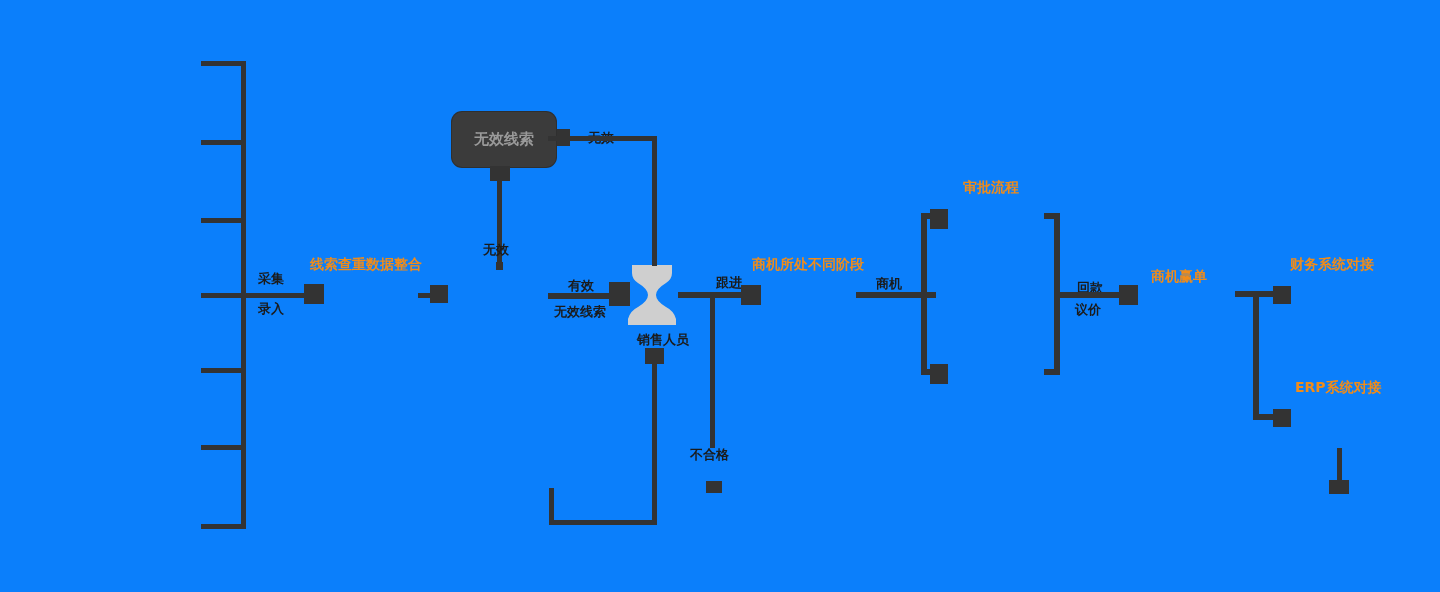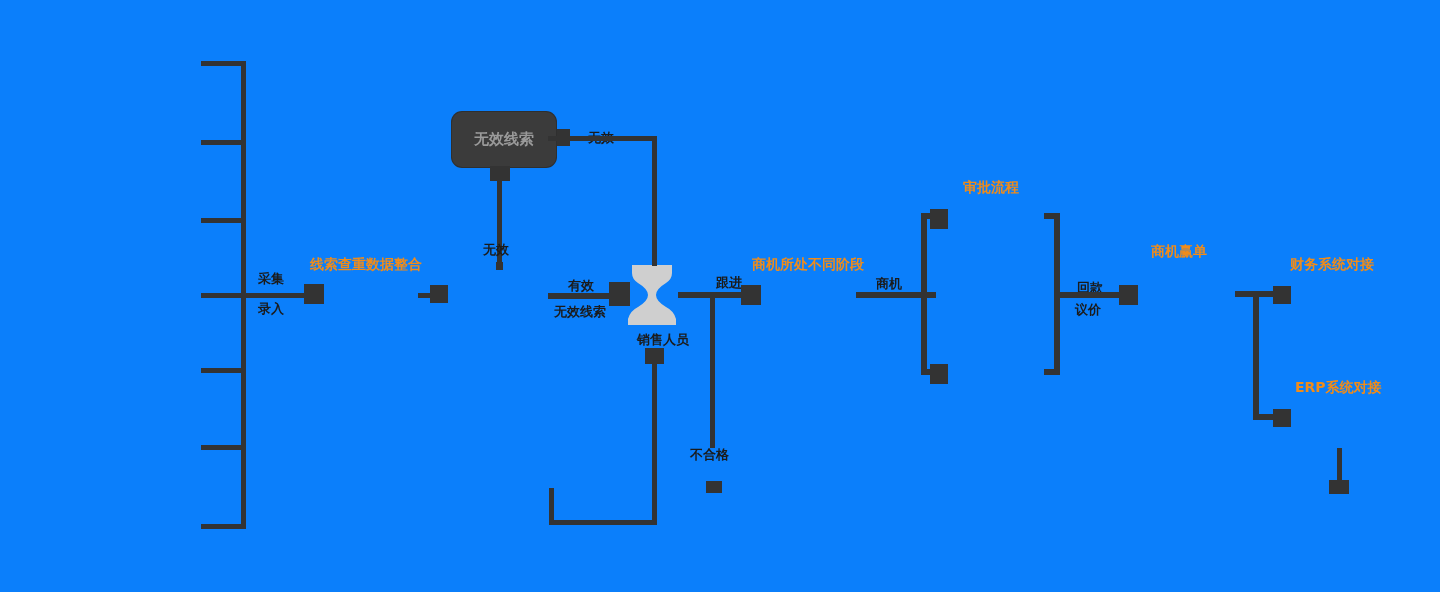--- a/index.html
+++ b/index.html
@@ -142,21 +142,21 @@
 
   <div class="line" style="left:1054px; top:213px; width:6px; height:162px;"></div>
   <div class="line" style="left:1044px; top:213px; width:16px; height:6px;"></div>
   <div class="line" style="left:1044px; top:369px; width:16px; height:6px;"></div>
 
   <span class="lbl lbl-dark" style="left:1077px; top:281px;">回款</span>
   <span class="lbl lbl-dark" style="left:1075px; top:303px;">议价</span>
   <div class="line" style="left:1054px; top:292px; width:72px; height:6px;"></div>
   <div class="node" style="left:1119px; top:285px; width:19px; height:20px;"></div>
 
-  <span class="lbl lbl-orange big" style="left:1151px; top:230px;">商机赢单</span>
+  <span class="lbl lbl-orange big" style="left:1151px; top:255px;">商机赢单</span>
 
   <div class="line" style="left:1235px; top:291px; width:45px; height:6px;"></div>
   <div class="line" style="left:1253px; top:291px; width:6px; height:129px;"></div>
   <div class="line" style="left:1253px; top:414px; width:27px; height:6px;"></div>
   <div class="node" style="left:1273px; top:286px; width:18px; height:18px;"></div>
   <div class="node" style="left:1273px; top:409px; width:18px; height:18px;"></div>
 
   <span class="lbl lbl-orange big" style="left:1290px; top:243px;">财务系统对接</span>
   <span class="lbl lbl-orange big" style="left:1295px; top:366px;">ERP系统对接</span>
 

